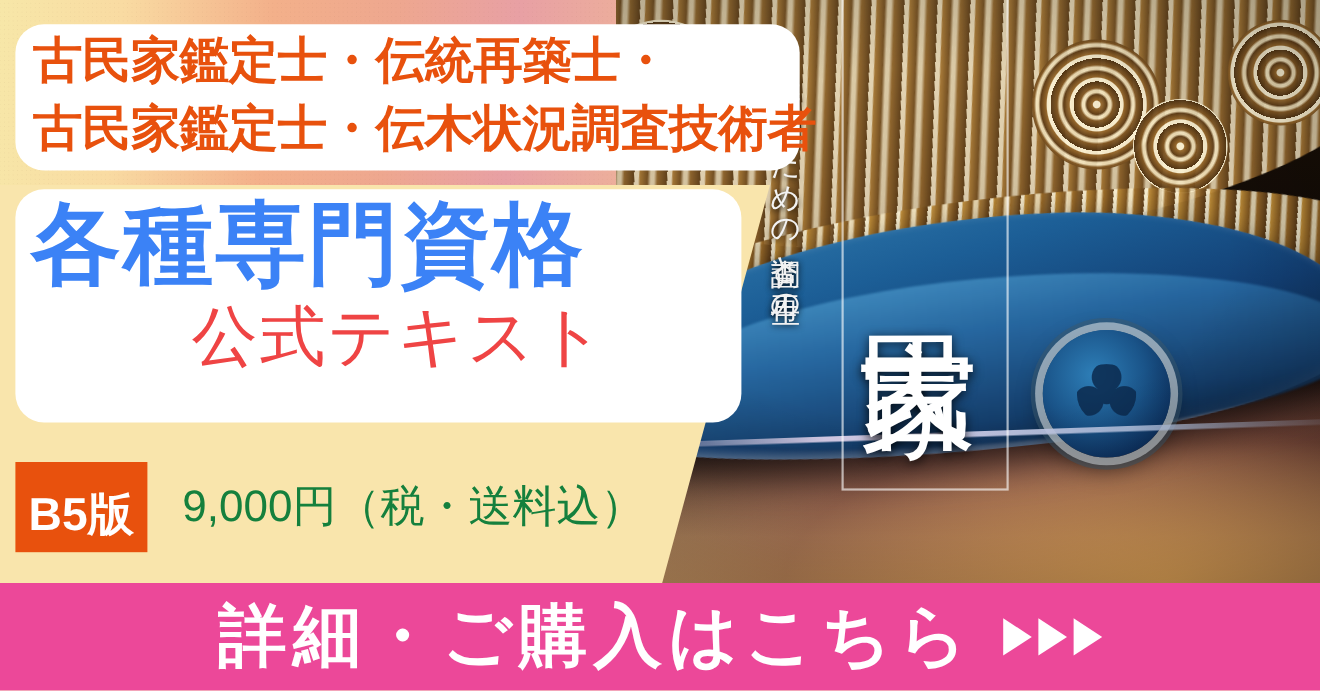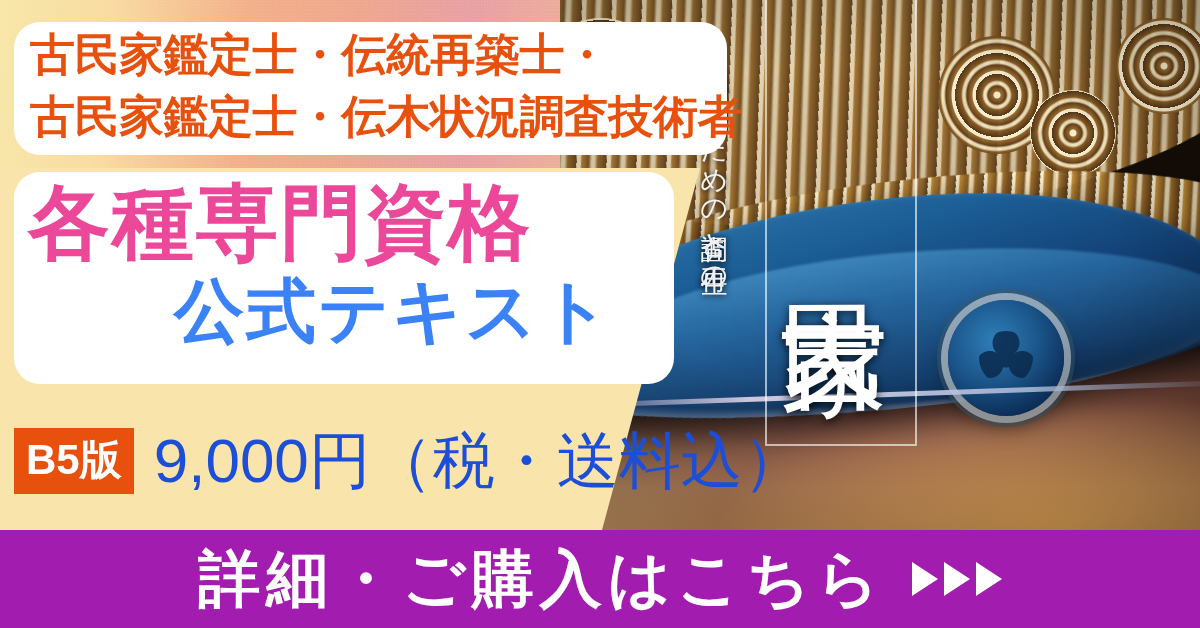--- a/index.html
+++ b/index.html
@@ -182,48 +182,48 @@
     font-size:45px;line-height:1.37;font-weight:700;
     white-space:nowrap;
     letter-spacing:-.5px;
   }
 
   .box-main{
     left:14px;top:172px;width:660px;height:212px;
   }
   .main-l1{
     position:absolute;left:14px;top:10px;
-    color:#ec4899;font-size:82px;font-weight:700;line-height:1;
+    color:#3b82f6;font-size:82px;font-weight:700;line-height:1;
     letter-spacing:2px;
   }
   .main-l2{
     position:absolute;left:160px;top:104px;
-    color:#3b82f6;font-size:70px;font-weight:700;line-height:1;
+    color:#ef4444;font-size:60px;font-weight:400;line-height:1;
     letter-spacing:2px;
   }
 
   .price-row{
     position:absolute;left:14px;top:428px;height:66px;
     display:flex;align-items:center;
   }
   .badge{
     background:#e8510d;color:#fff;
     font-size:42px;font-weight:700;line-height:1;
-    padding:11px 12px 13px 12px;
+    padding:27px 12px 13px 12px;
     letter-spacing:0;
   }
   .price{
-    color:#1d4ed8;font-size:62px;font-weight:400;line-height:1;
-    margin-left:20px;letter-spacing:0;
+    color:#15803d;font-size:40px;font-weight:400;line-height:1;
+    margin-left:32px;letter-spacing:0;
   }
 
   
   .cta{
     position:absolute;left:0;top:530px;width:1200px;height:98px;
-    background:#a21caf;
+    background:#ec4899;
     display:flex;align-items:center;justify-content:center;
   }
   .cta-label{
     color:#fff;font-size:62px;font-weight:700;line-height:1;
     letter-spacing:6px;
   }
   .cta-arrows{
     display:inline-flex;align-items:center;gap:6px;margin-left:26px;
   }
   .cta-arrows i{

